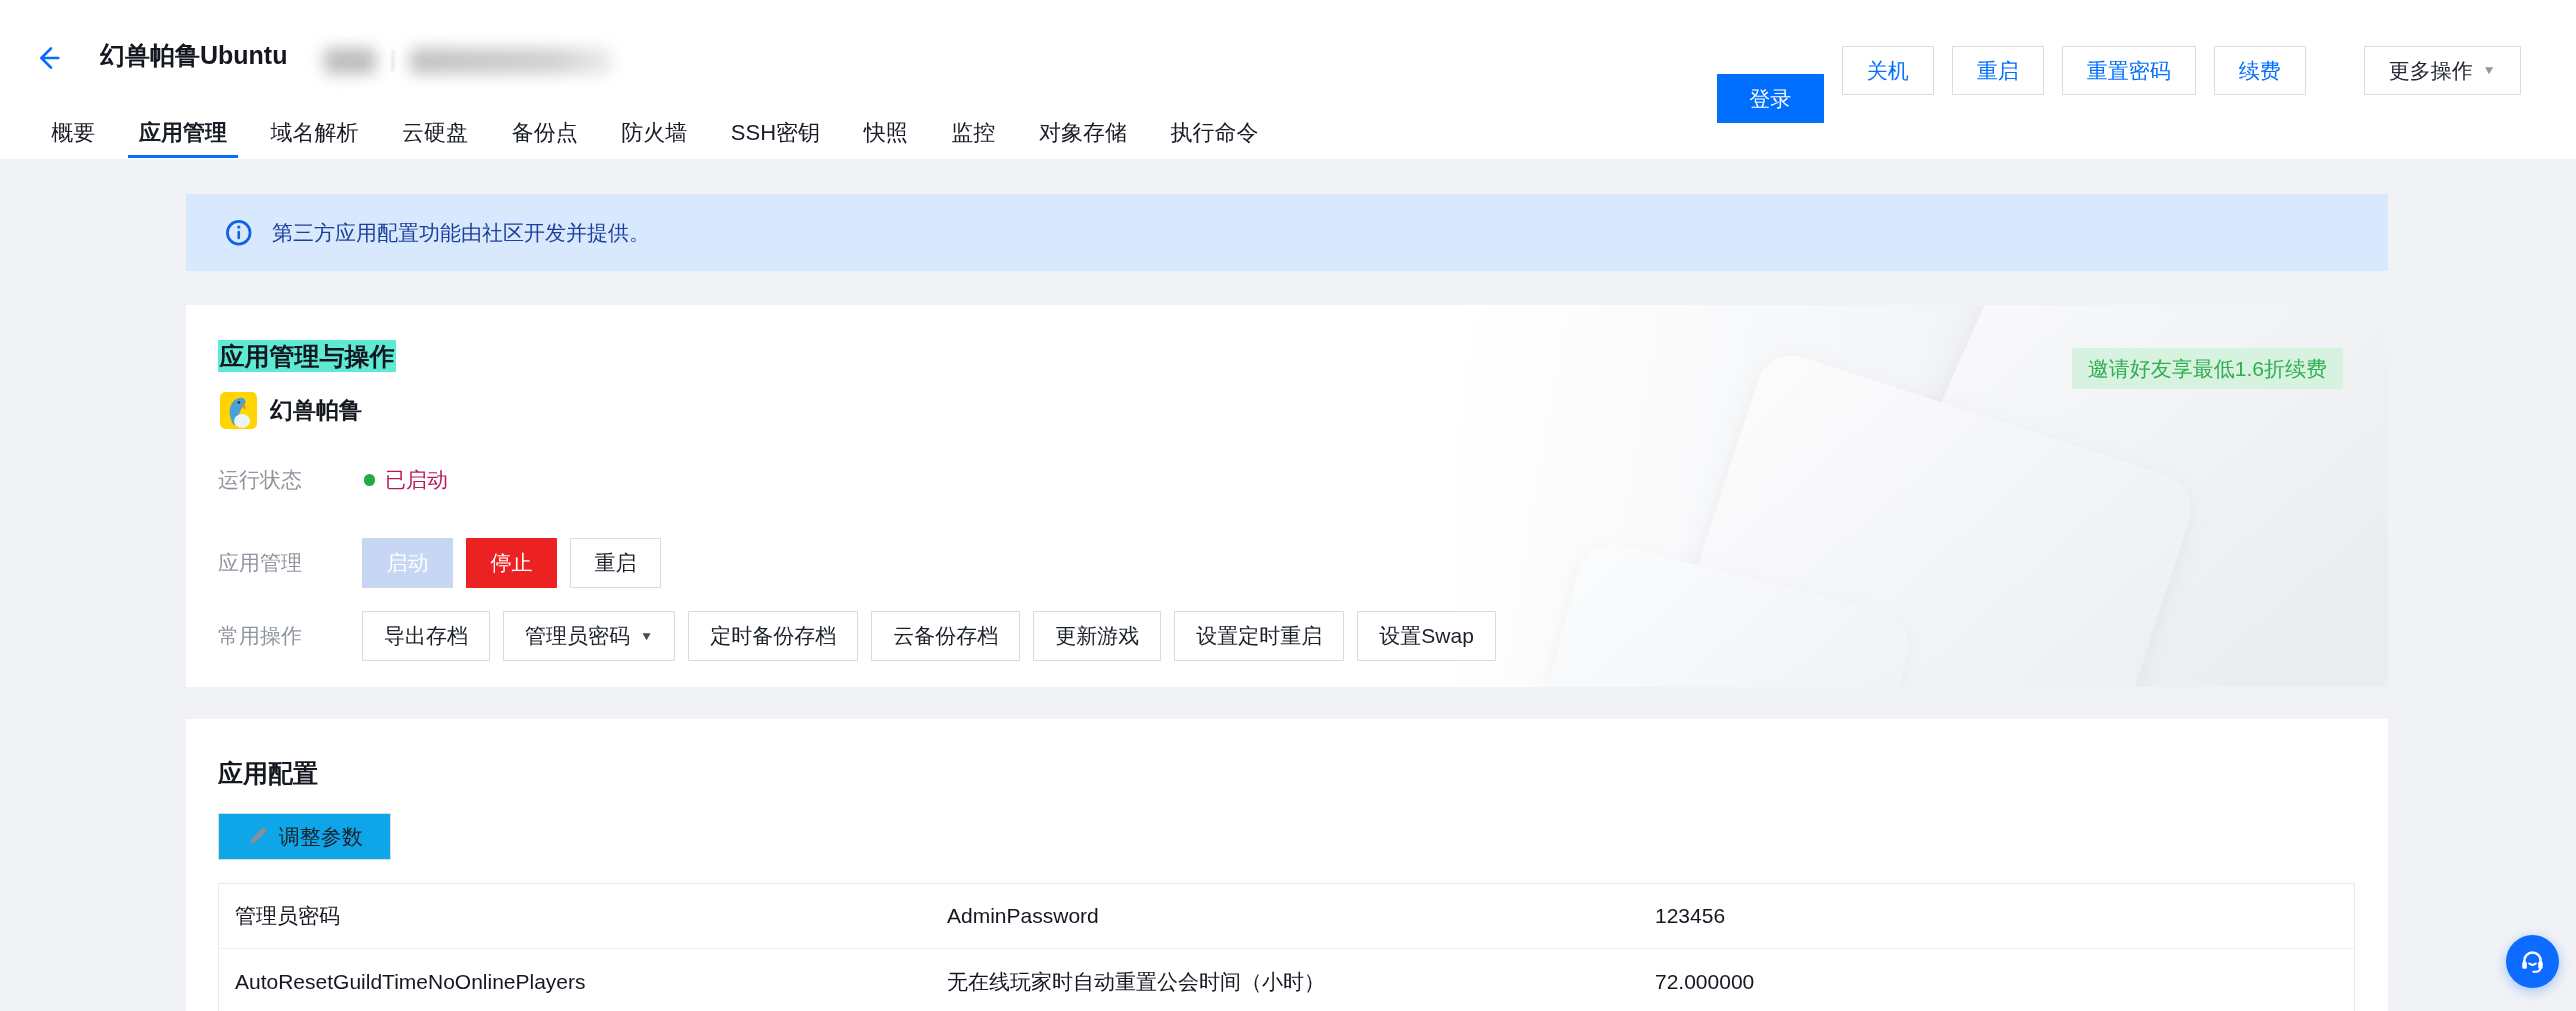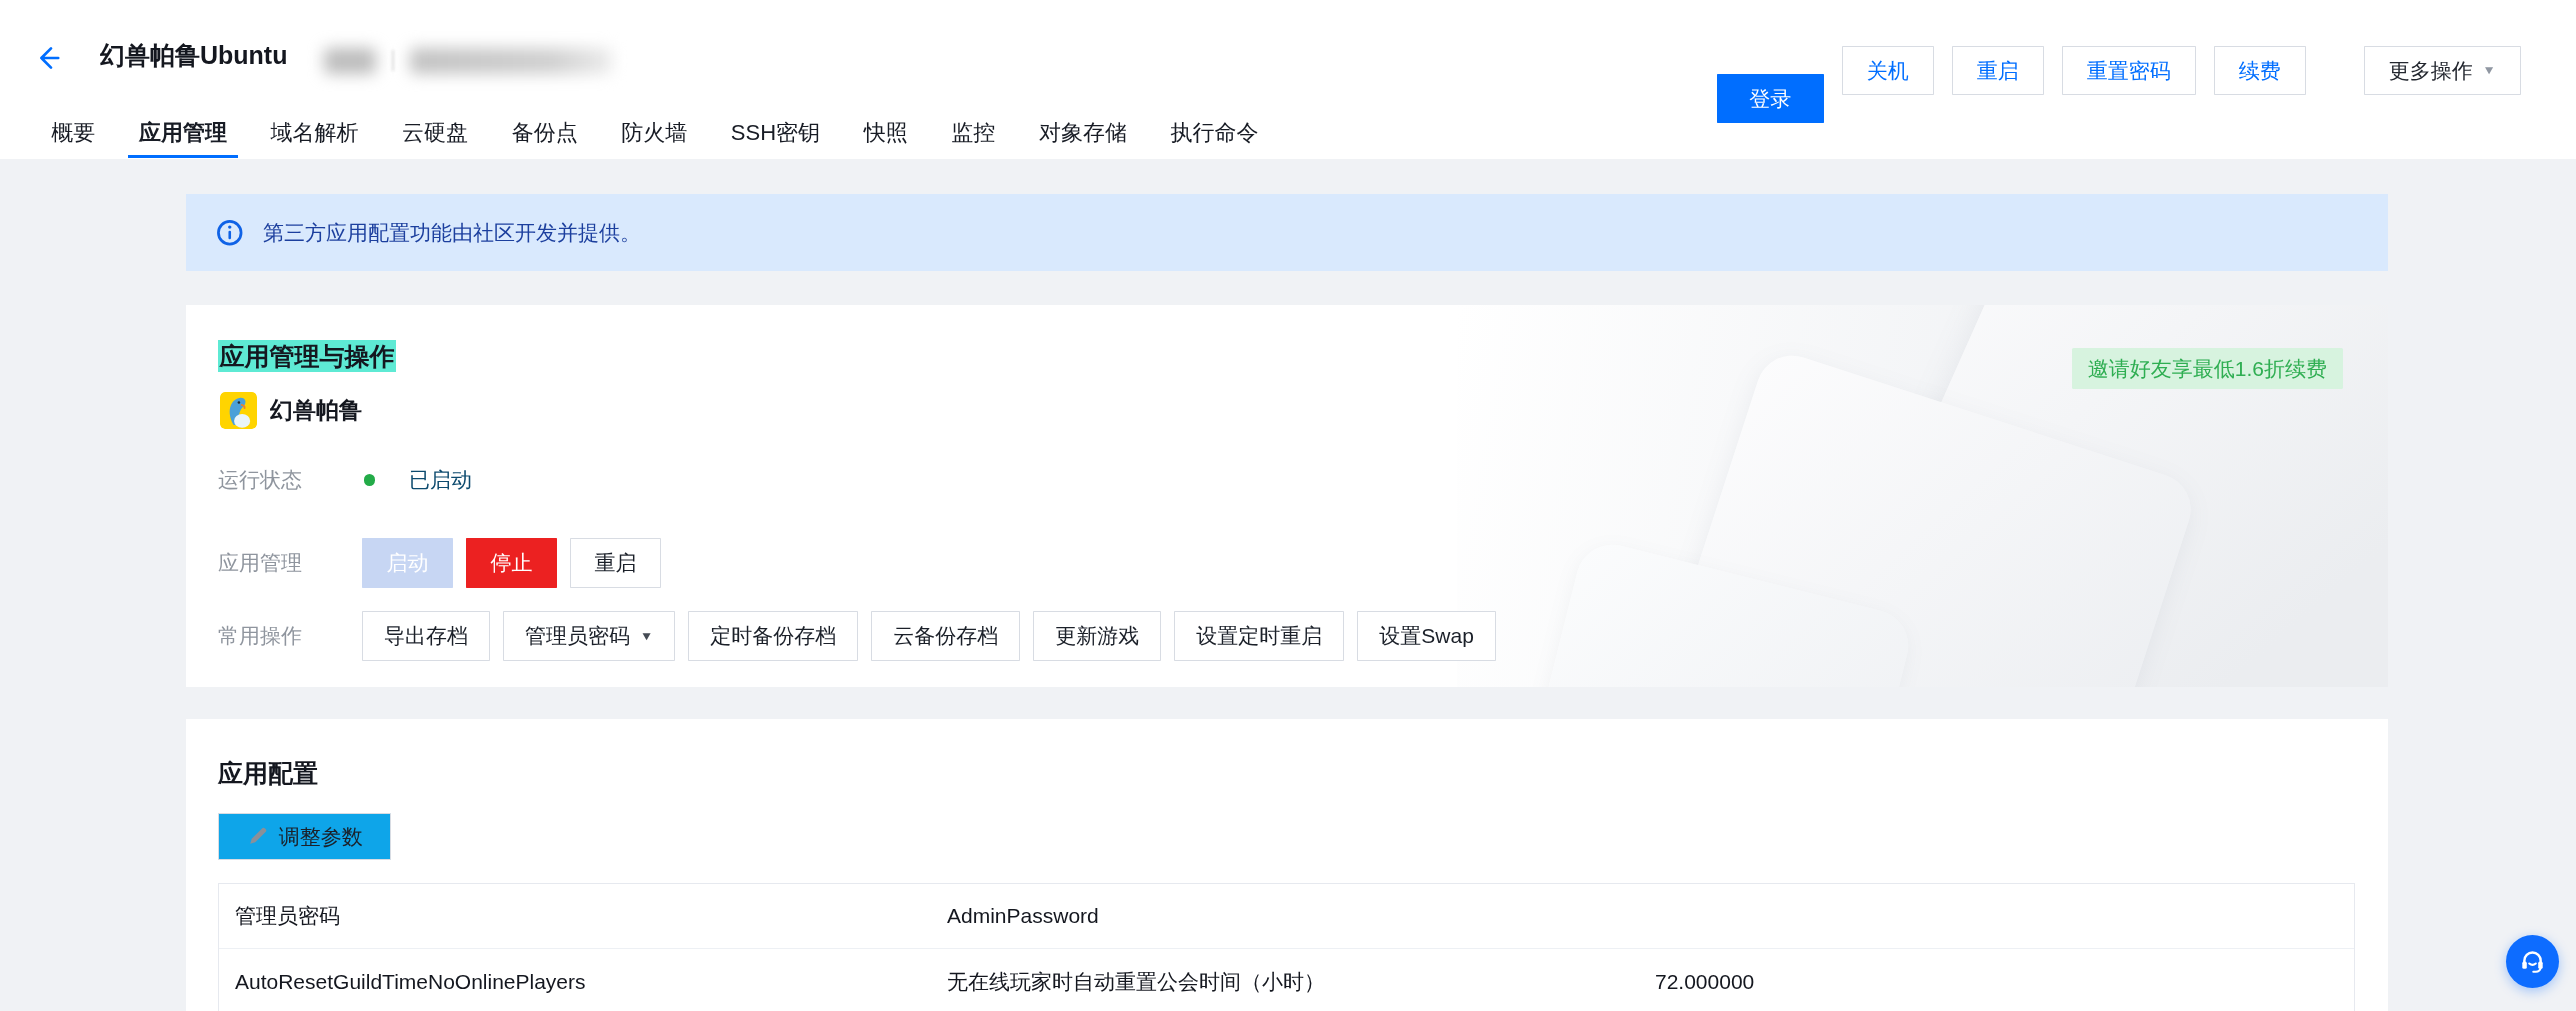--- a/index.html
+++ b/index.html
@@ -26,21 +26,21 @@
   
   .tabbar { position:absolute; left:40px; top:113px; height:45px; display:flex; gap:21px; z-index:6; }
   .tab { padding:0 11.3px; height:45px; line-height:40px; font-size:22px; color:#181c25; cursor:pointer;
          border-bottom:3.2px solid transparent; white-space:nowrap; }
   .tab.active { font-weight:700; border-bottom-color:#006eff; }
 
   
   .content-bg { position:absolute; left:0; top:159px; width:2576px; height:853px; background:#f0f2f5; }
 
   .banner { position:absolute; left:186px; top:194px; width:2202px; height:77px; background:#d9e9fd;
-            display:flex; align-items:center; padding-left:30px; gap:19.4px; }
+            display:flex; align-items:center; padding-left:39px; gap:19.4px; }
   .banner-text { font-size:21px; color:#1c3f9e; }
 
   .card { position:absolute; left:186px; width:2202px; background:#fff; overflow:hidden; }
   .card1 { top:305px; height:382px; }
   .card2 { top:719px; height:453px; }
 
   
   .decor { position:absolute; right:0; top:0; bottom:0; width:931px; overflow:hidden;
            background:linear-gradient(100deg, rgba(240,242,245,0) 0%, rgba(238,240,243,.75) 55%, #e9ebef 100%); }
   .decor div { position:absolute; border-radius:36px; }
@@ -55,21 +55,21 @@
   .hl { background:#5eead4; padding:2.4px 1.6px; }
 
   .app-row { position:absolute; left:34px; top:87px; display:flex; align-items:center; gap:13px; z-index:2; }
   .app-icon { width:37px; height:37px; border-radius:4.9px; overflow:hidden; flex:0 0 auto; }
   .app-name { font-size:23px; font-weight:700; color:#14171f; }
 
   .info-row { position:absolute; left:32px; display:flex; align-items:center; z-index:2; }
   .row-label { width:120px; font-size:21px; color:#8f959e; flex:0 0 auto; }
   .row-status { top:159px; height:32px; }
   .dot { width:11.3px; height:11.3px; border-radius:50%; background:#23ab48; margin:0 9.7px 0 26px; }
-  .status-text { font-size:21px; color:#0c4a6e;margin-left:24px; }
+  .status-text { font-size:21px; color:#be185d; }
 
   .row-manage { top:233px; height:50px; }
   .btn-group { display:flex; gap:13px; margin-left:24px; }
   .abtn { height:50px; min-width:91px; padding:0 21px; font-size:21px; display:flex; align-items:center; justify-content:center;
           background:#fff; border:0.8px solid #d8dce3; color:#1b2029; cursor:pointer; border-radius:0.8px; font-family:inherit; white-space:nowrap; }
   .abtn.disabled { background:#c7d6f3; border-color:#c7d6f3; color:#fff; cursor:default; }
   .abtn.danger { background:#ec2121; border-color:#ec2121; color:#fff; }
   .abtn .caret { color:#454b54; margin-left:9.7px; }
 
   .row-ops { top:306px; height:50px; }
@@ -216,20 +216,21 @@
           <path d="M4 22 l1.8-6.2 L18.6 3 a2.6 2.6 0 0 1 3.7 0 l0.7 0.7 a2.6 2.6 0 0 1 0 3.7 L10.2 20.2 Z" fill="#8a9099"></path>
         </svg>
     </span>
     <span>调整参数</span>
   </button>
 
   <div class="cfg-table">
     <div class="cfg-row">
       <div class="cfg-cell">管理员密码</div>
       <div class="cfg-cell">AdminPassword</div>
+      <div class="cfg-cell">123456</div>
     </div>
     <div class="cfg-row">
       <div class="cfg-cell">AutoResetGuildTimeNoOnlinePlayers</div>
       <div class="cfg-cell">无在线玩家时自动重置公会时间（小时）</div>
       <div class="cfg-cell">72.000000</div>
     </div>
   </div>
 </div>
 
 <div class="help-fab">

